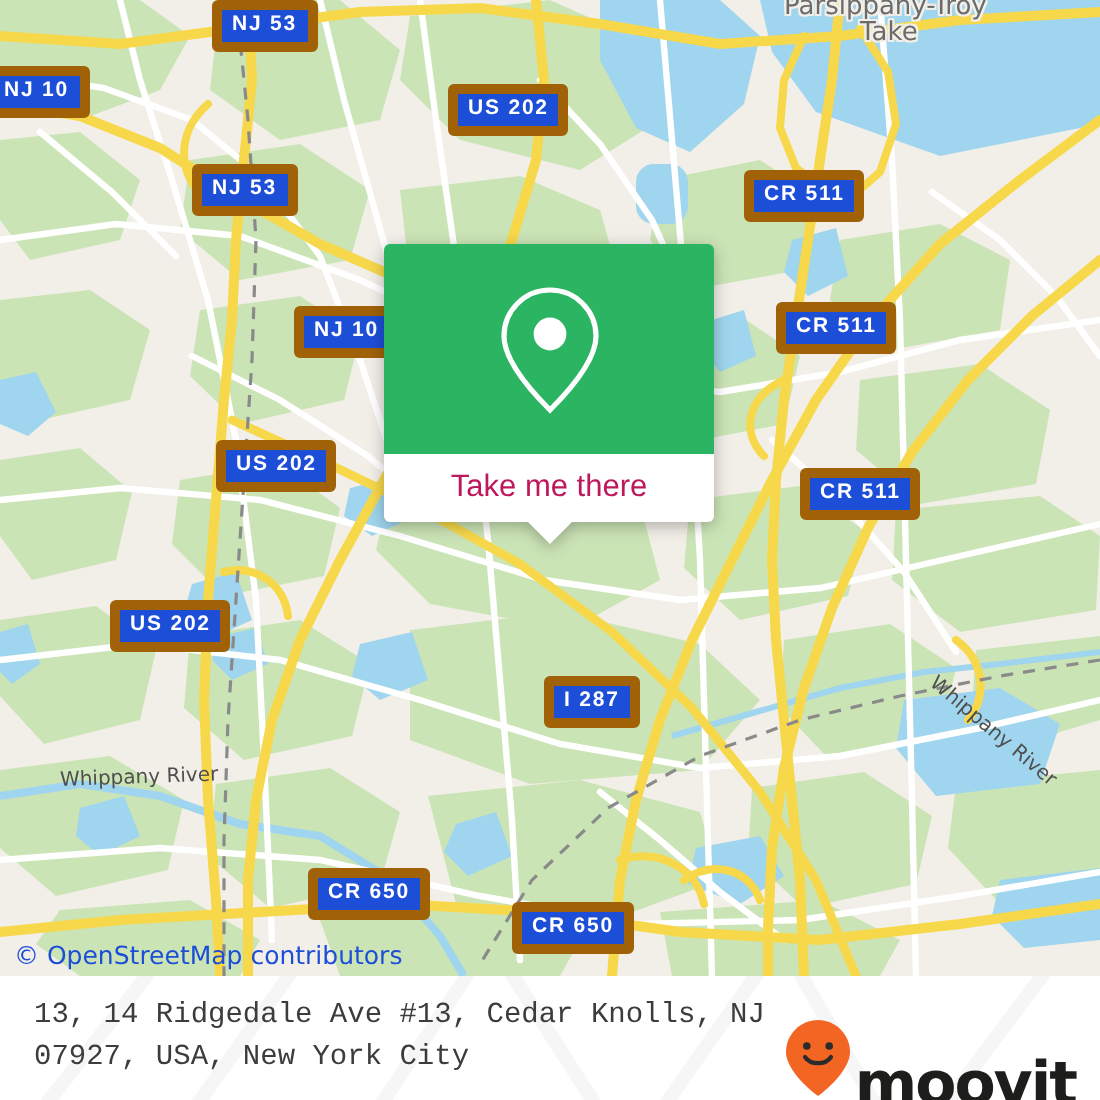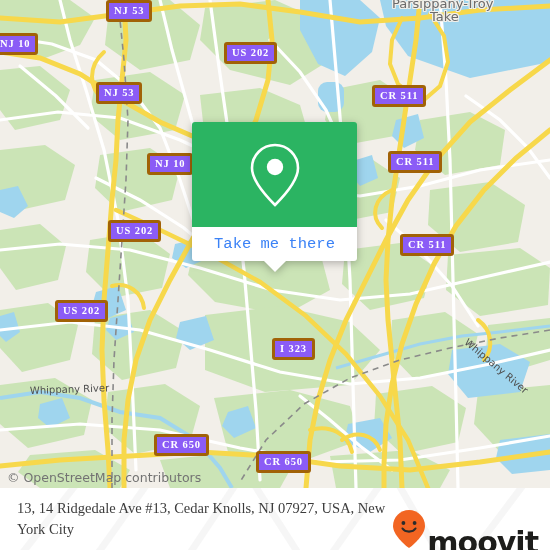--- a/index.html
+++ b/index.html
@@ -32,25 +32,25 @@
     position: absolute;
     left: 0;
     top: 0;
     width: 550px;
     height: 488px;
   }
 
   
   .shield {
     position: absolute;
-    background: #8b5cf6;
-    border: 3px solid #a16207;
+    background: #1d4ed8;
+    border: 5px solid #a16207;
     border-radius: 3px;
     color: #ffffff;
-    font-family: Liberation Serif, serif;
+    font-family: Liberation Sans, sans-serif;
     font-weight: bold;
     font-size: 10.5px;
     letter-spacing: 0.9px;
     line-height: 13px;
     padding: 1px 5px 2px 5px;
     white-space: nowrap;
     text-align: center;
     box-sizing: border-box;
   }
 
@@ -78,21 +78,21 @@
     font-size: 10px;
     white-space: nowrap;
     transform-origin: left center;
   }
 
   
   #attribution {
     position: absolute;
     left: 7px;
     top: 470px;
-    color: #737373;
+    color: #1d4ed8;
     font-family: "DejaVu Sans", sans-serif;
     font-size: 12.5px;
     line-height: 16px;
     white-space: nowrap;
   }
 
   
   #callout {
     position: absolute;
     left: 192px;
@@ -111,22 +111,22 @@
   #callout-bottom {
     height: 34px;
     background: #ffffff;
     border-radius: 0 0 3px 3px;
     display: flex;
     align-items: center;
     justify-content: center;
     position: relative;
   }
   #callout-label {
-    color: #3b82f6;
-    font-family: Liberation Mono, monospace;
+    color: #be185d;
+    font-family: Liberation Sans, sans-serif;
     font-size: 15.5px;
     line-height: 18px;
     white-space: nowrap;
   }
   #callout-tail {
     position: absolute;
     left: 50%;
     bottom: -11px;
     margin-left: -11px;
     width: 0;
@@ -153,21 +153,21 @@
     width: 550px;
     height: 90px;
     opacity: 0.5;
   }
   #footer-address {
     position: absolute;
     left: 17px;
     top: 10px;
     width: 390px;
     color: #3c3c3c;
-    font-family: Liberation Serif, serif;
+    font-family: Liberation Mono, monospace;
     font-size: 14.5px;
     line-height: 21px;
   }
   #footer-logo {
     position: absolute;
     right: 12px;
     top: 12px;
     display: flex;
     align-items: center;
   }
@@ -307,21 +307,21 @@
     <div class="shield" style="left:106px; top:0px;">NJ 53</div>
     <div class="shield" style="left:-8px; top:33px;">NJ 10</div>
     <div class="shield" style="left:224px; top:42px;">US 202</div>
     <div class="shield" style="left:96px; top:82px;">NJ 53</div>
     <div class="shield" style="left:372px; top:85px;">CR 511</div>
     <div class="shield" style="left:147px; top:153px;">NJ 10</div>
     <div class="shield" style="left:388px; top:151px;">CR 511</div>
     <div class="shield" style="left:108px; top:220px;">US 202</div>
     <div class="shield" style="left:400px; top:234px;">CR 511</div>
     <div class="shield" style="left:55px; top:300px;">US 202</div>
-    <div class="shield" style="left:272px; top:338px;">I 323</div>
+    <div class="shield" style="left:272px; top:338px;">I 287</div>
     <div class="shield" style="left:154px; top:434px;">CR 650</div>
     <div class="shield" style="left:256px; top:451px;">CR 650</div>
 
     <div class="place-label" style="left:392px; top:-4px;">Parsippany-Troy</div>
     <div class="place-label" style="left:430px; top:9px;">Take</div>
 
     <div class="water-label" style="left:30px; top:385px; transform: rotate(-2deg);">Whippany River</div>
     <div class="water-label" style="left:466px; top:335px; transform: rotate(40deg);">Whippany River</div>
 
     <div id="attribution">© OpenStreetMap contributors</div>

